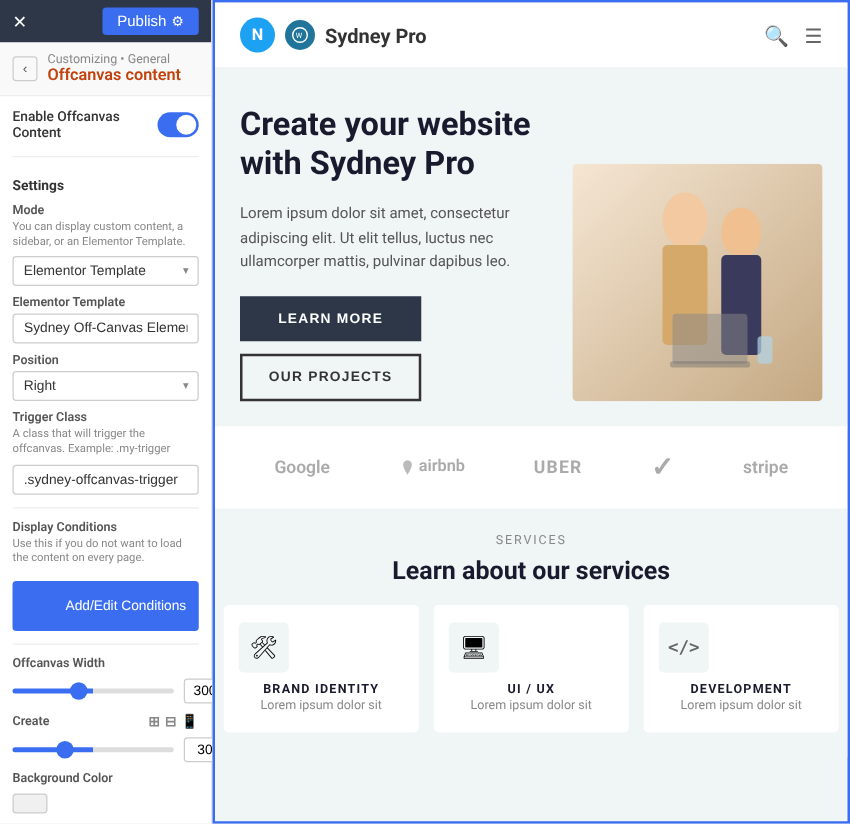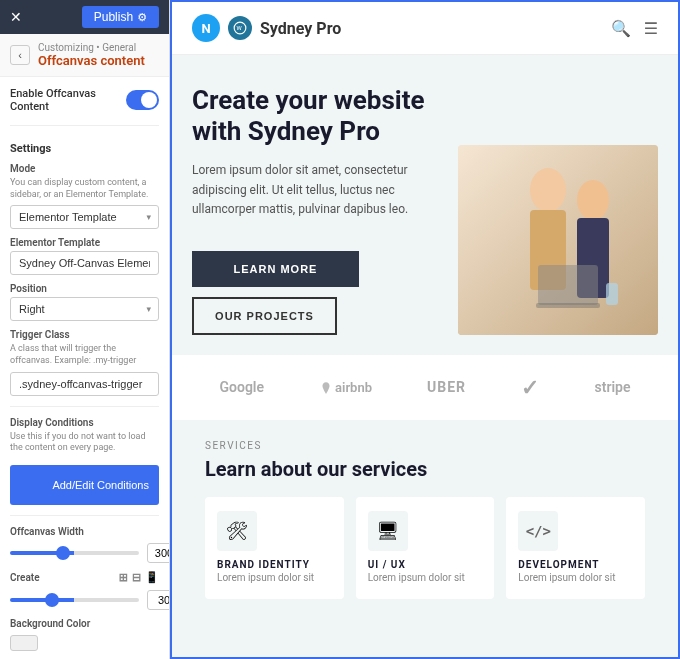--- a/index.html
+++ b/index.html
@@ -254,33 +254,33 @@
     
     .hero-section {
       display: flex;
       align-items: flex-end;
       padding: 30px 20px 20px;
       background: #f0f5f5;
       gap: 20px;
     }
     .hero-text { flex: 1; }
     .hero-title { font-size: 26px; font-weight: 700; color: #1a1a2e; line-height: 1.2; margin-bottom: 14px; }
-    .hero-desc { font-size: 12px; color: #555; line-height: 1.6; margin-bottom: 32px; }
+    .hero-desc { font-size: 12px; color: #555; line-height: 1.6; margin-bottom: 18px; }
     .hero-btn-primary {
       display: block;
       background: #2d3748;
       color: #fff;
       text-align: center;
       padding: 12px 20px;
       font-size: 11px;
       font-weight: 700;
       letter-spacing: 1px;
       border: none;
       cursor: pointer;
-      width: 167px;
+      width: 145px;
       margin-bottom: 10px;
     }
     .hero-btn-secondary {
       display: block;
       background: transparent;
       color: #333;
       text-align: center;
       padding: 11px 20px;
       font-size: 11px;
       font-weight: 700;
@@ -316,22 +316,23 @@
     }
     .logo-text { font-size: 14px; color: #aaa; font-weight: 600; text-align: center; }
     .logo-google { color: #aaa; font-size: 14px; }
     .logo-airbnb { color: #aaa; font-size: 13px; }
     .logo-uber { color: #aaa; font-size: 14px; font-weight: 700; letter-spacing: 1px; }
     .logo-nike { color: #aaa; font-size: 22px; }
     .logo-stripe { color: #aaa; font-size: 14px; }
 
     
     .services-section {
-      padding: 20px 33px;
+      padding: 20px 7px;
       background: #f0f5f5;
+      text-align: center;
     }
     .services-label { font-size: 10px; color: #888; letter-spacing: 1.5px; text-transform: uppercase; margin-bottom: 6px; }
     .services-title { font-size: 20px; font-weight: 700; color: #1a1a2e; margin-bottom: 16px; }
     .services-grid {
       display: grid;
       grid-template-columns: 1fr 1fr 1fr;
       gap: 12px;
     }
     .service-card {
       background: #fff;

